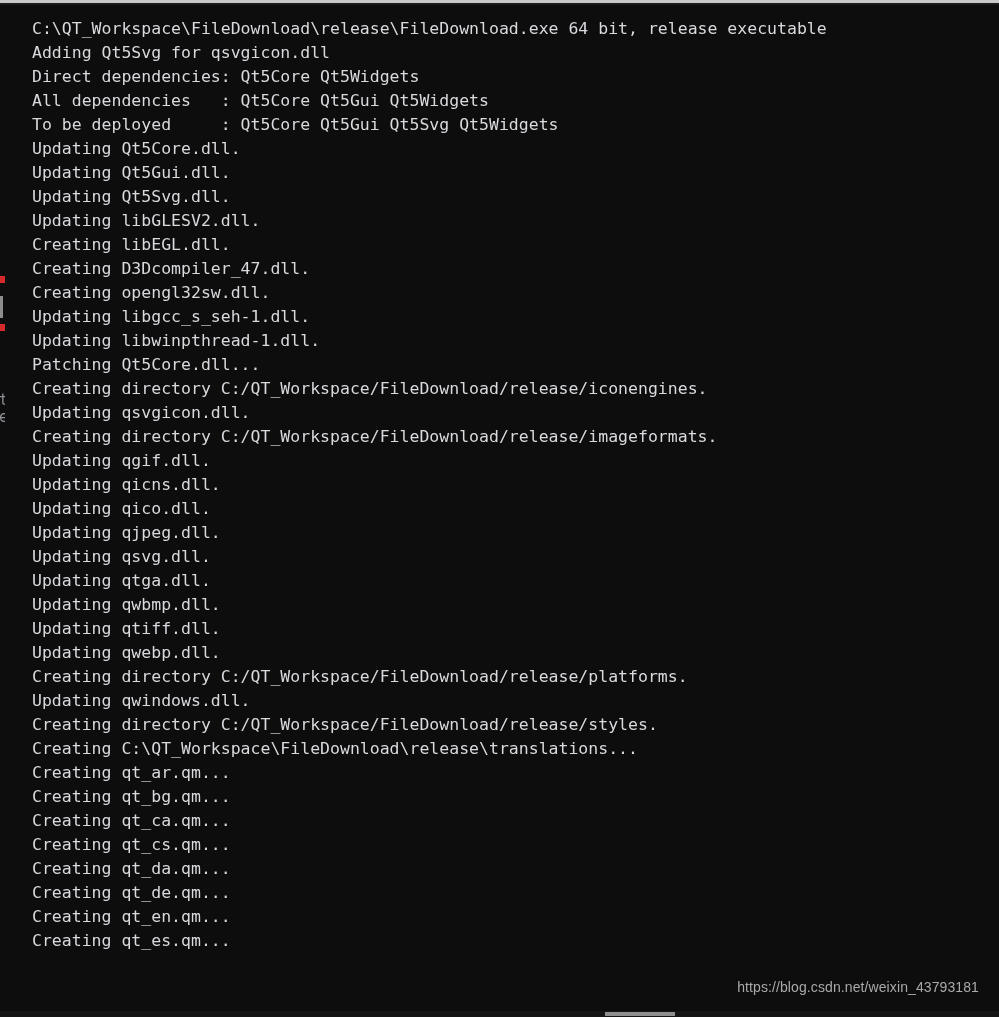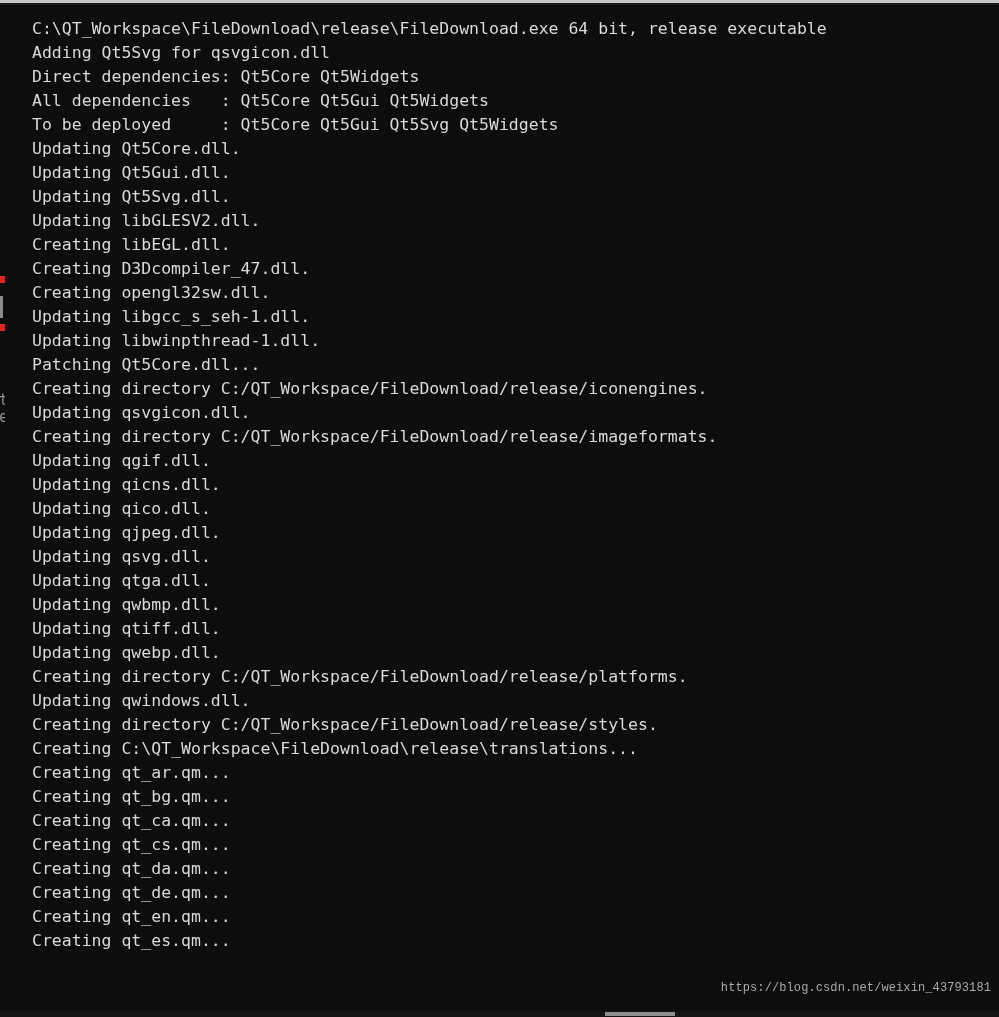--- a/index.html
+++ b/index.html
@@ -109,24 +109,24 @@
     left: 605px;
     top: 1px;
     width: 70px;
     height: 4px;
     background: #8f8f8f;
   }
 
   
   #watermark {
     position: absolute;
-    right: 8px;
+    right: 20px;
     bottom: 22px;
-    font-family: Liberation Mono, monospace;
-    font-size: 12px;
+    font-family: Liberation Sans, sans-serif;
+    font-size: 14px;
     color: #b7b7b7;
     opacity: 0.92;
     white-space: nowrap;
     z-index: 5;
     letter-spacing: 0.1px;
   }
 </style>
 </head>
 <body>
 

